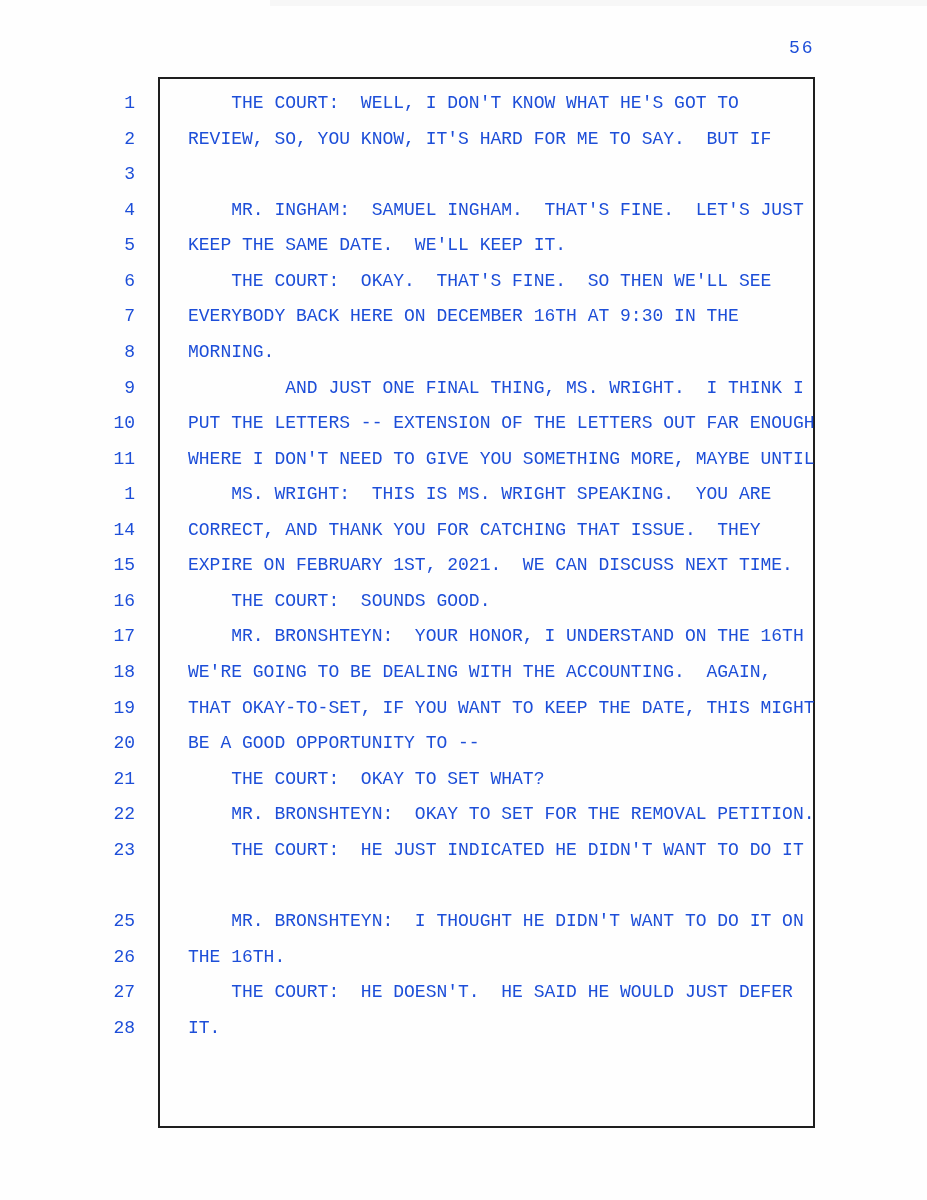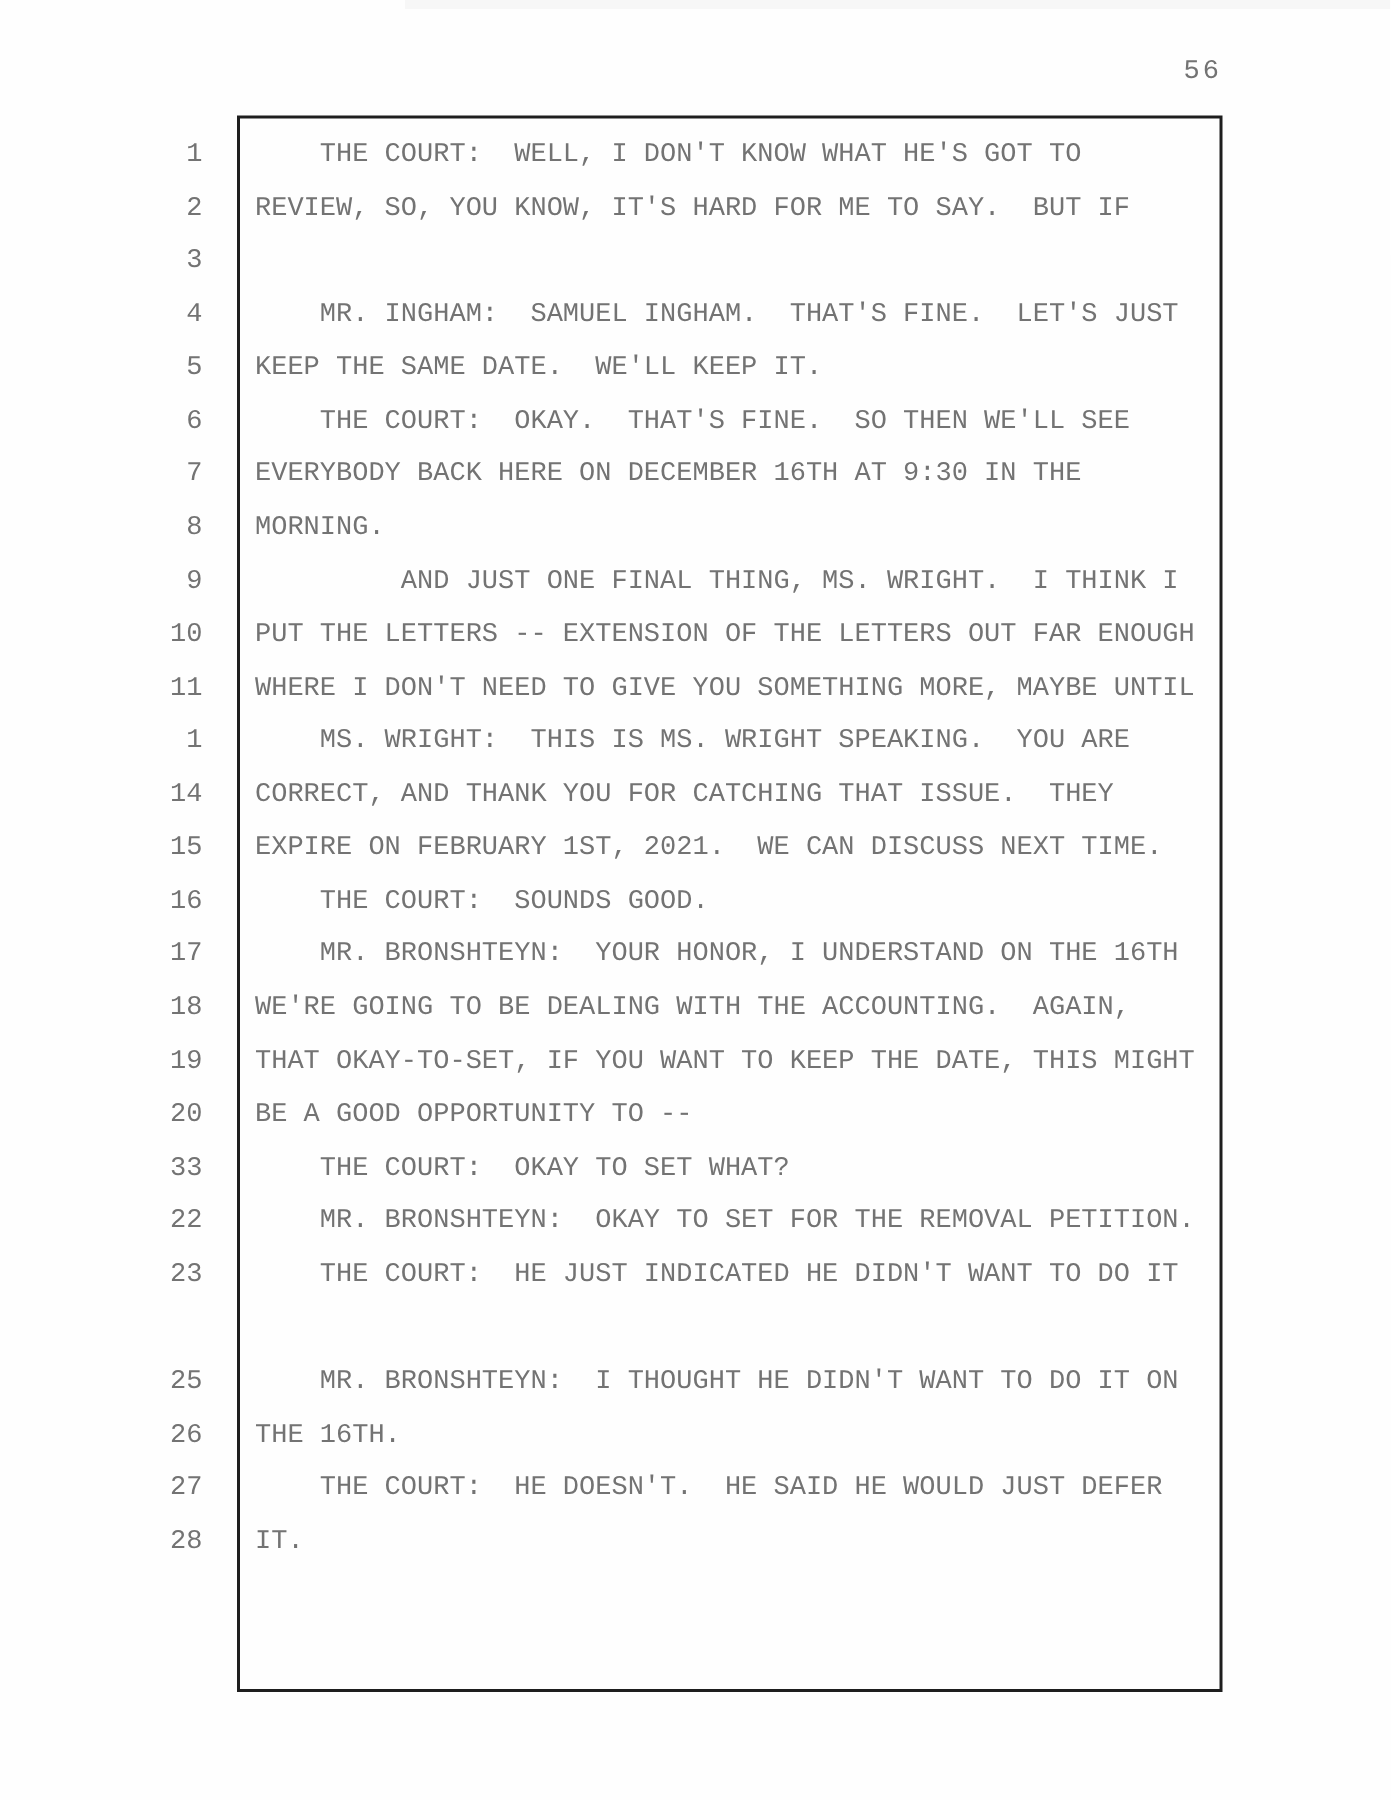--- a/index.html
+++ b/index.html
@@ -7,21 +7,21 @@
     padding: 0;
     background: #ffffff;
   }
   .page {
     position: relative;
     width: 927px;
     height: 1200px;
     background: #fefefe;
     overflow: hidden;
     font-family: "Liberation Mono", "DejaVu Sans Mono", monospace;
-    color: #737373;
+    color: #1d4ed8;
   }
   
   .scan-edge {
     position: absolute;
     left: 270px;
     top: 0;
     width: 657px;
     height: 6px;
     background: #f7f7f7;
   }
@@ -54,21 +54,21 @@
     line-height: 35.57px;
     font-size: 18px;
     white-space: pre;
   }
   .line-num {
     flex: 0 0 135px;
     width: 135px;
     text-align: right;
   }
   .line-text {
-    margin-left: 35px;
+    margin-left: 53px;
     white-space: pre;
     text-align: center;
   }
 </style>
 </head>
 <body>
 
 <div class="page">
   <div class="scan-edge"></div>
   <div class="page-number">56</div>
@@ -86,21 +86,21 @@
       <div class="line-row"><span class="line-num">10</span><span class="line-text">PUT THE LETTERS -- EXTENSION OF THE LETTERS OUT FAR ENOUGH</span></div>
       <div class="line-row"><span class="line-num">11</span><span class="line-text">WHERE I DON'T NEED TO GIVE YOU SOMETHING MORE, MAYBE UNTIL</span></div>
       <div class="line-row"><span class="line-num">1</span><span class="line-text">    MS. WRIGHT:  THIS IS MS. WRIGHT SPEAKING.  YOU ARE</span></div>
       <div class="line-row"><span class="line-num">14</span><span class="line-text">CORRECT, AND THANK YOU FOR CATCHING THAT ISSUE.  THEY</span></div>
       <div class="line-row"><span class="line-num">15</span><span class="line-text">EXPIRE ON FEBRUARY 1ST, 2021.  WE CAN DISCUSS NEXT TIME.</span></div>
       <div class="line-row"><span class="line-num">16</span><span class="line-text">    THE COURT:  SOUNDS GOOD.</span></div>
       <div class="line-row"><span class="line-num">17</span><span class="line-text">    MR. BRONSHTEYN:  YOUR HONOR, I UNDERSTAND ON THE 16TH</span></div>
       <div class="line-row"><span class="line-num">18</span><span class="line-text">WE'RE GOING TO BE DEALING WITH THE ACCOUNTING.  AGAIN,</span></div>
       <div class="line-row"><span class="line-num">19</span><span class="line-text">THAT OKAY-TO-SET, IF YOU WANT TO KEEP THE DATE, THIS MIGHT</span></div>
       <div class="line-row"><span class="line-num">20</span><span class="line-text">BE A GOOD OPPORTUNITY TO --</span></div>
-      <div class="line-row"><span class="line-num">33</span><span class="line-text">    THE COURT:  OKAY TO SET WHAT?</span></div>
+      <div class="line-row"><span class="line-num">21</span><span class="line-text">    THE COURT:  OKAY TO SET WHAT?</span></div>
       <div class="line-row"><span class="line-num">22</span><span class="line-text">    MR. BRONSHTEYN:  OKAY TO SET FOR THE REMOVAL PETITION.</span></div>
       <div class="line-row"><span class="line-num">23</span><span class="line-text">    THE COURT:  HE JUST INDICATED HE DIDN'T WANT TO DO IT</span></div>
       <div class="line-row"></div>
       <div class="line-row"><span class="line-num">25</span><span class="line-text">    MR. BRONSHTEYN:  I THOUGHT HE DIDN'T WANT TO DO IT ON</span></div>
       <div class="line-row"><span class="line-num">26</span><span class="line-text">THE 16TH.</span></div>
       <div class="line-row"><span class="line-num">27</span><span class="line-text">    THE COURT:  HE DOESN'T.  HE SAID HE WOULD JUST DEFER</span></div>
       <div class="line-row"><span class="line-num">28</span><span class="line-text">IT.</span></div>
     </div>
 </div>
 

